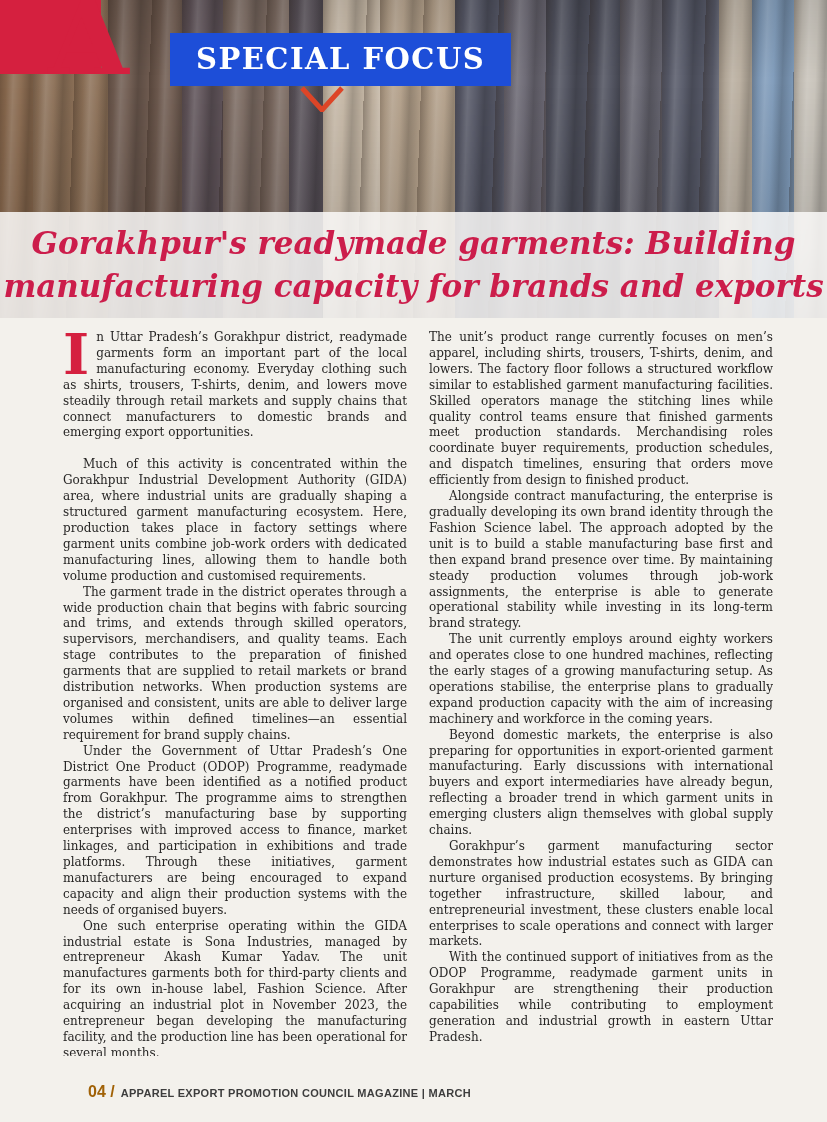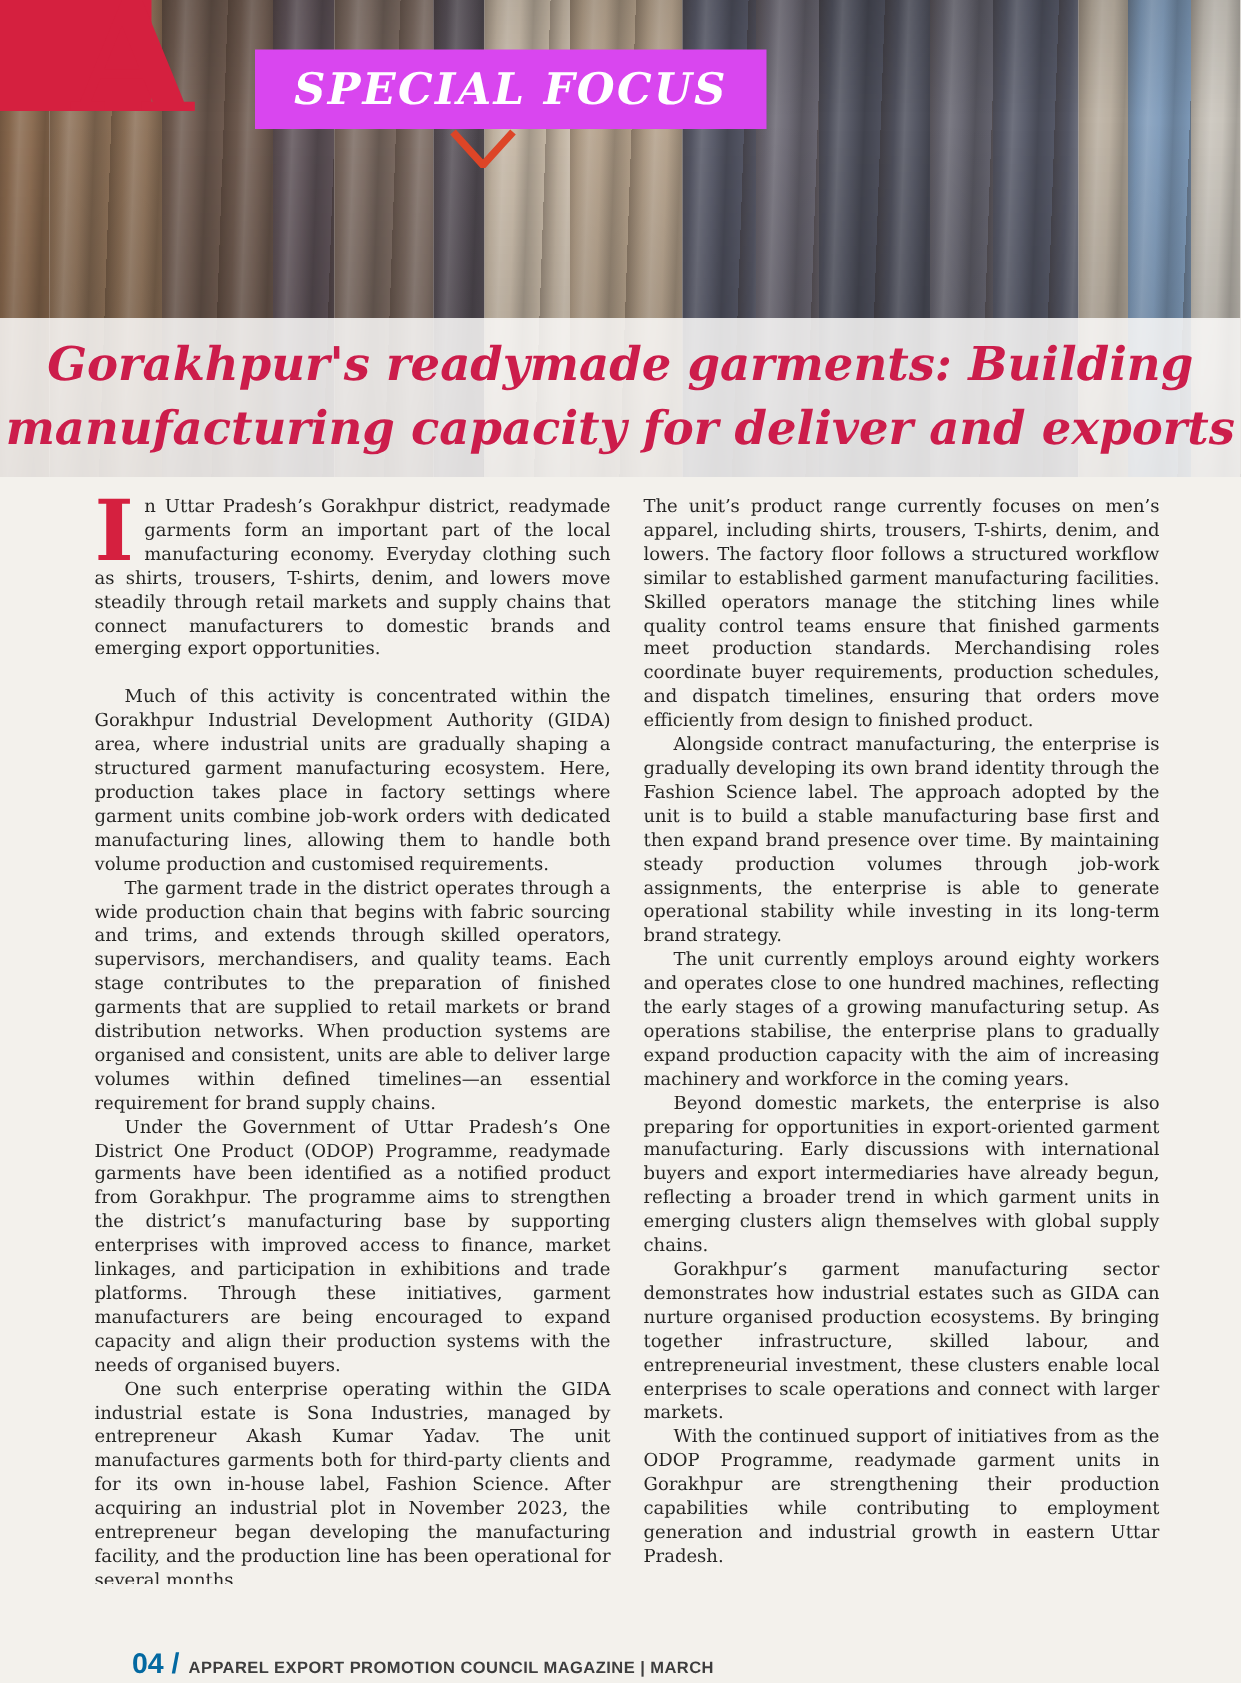--- a/index.html
+++ b/index.html
@@ -31,24 +31,24 @@
     background:#d5203f;z-index:4;
   }
   .masthead-letter{
     position:absolute;top:-14px;left:48px;z-index:5;
     font-family:"DejaVu Serif", serif;font-weight:bold;
     font-size:104px;line-height:1;color:#d5203f;
   }
   
   .banner{
     position:absolute;top:33px;left:170px;z-index:6;
-    background:#d946ef;color:#ffffff;
+    background:#1d4ed8;color:#ffffff;
     padding:9px 26px 10px 26px;
     font-family:"DejaVu Serif", serif;font-weight:bold;
-    font-size:29px;letter-spacing:1.5px;font-style:italic;
+    font-size:29px;letter-spacing:1.5px;
   }
   .banner-pointer{
     position:absolute;top:86px;left:300px;z-index:6;width:44px;height:26px;
   }
   
   .title-band{
     position:absolute;top:212px;left:0;width:827px;height:106px;z-index:3;
     background:rgba(252,250,249,0.85);
     display:flex;flex-direction:column;justify-content:center;align-items:center;
   }
@@ -74,21 +74,21 @@
     font-family:"DejaVu Serif", serif;font-weight:bold;
     font-size:56px;line-height:44px;
     padding:2px 7px 0 0;
   }
   
   .footer{
     position:absolute;top:1083px;left:88px;z-index:2;
     display:flex;align-items:baseline;gap:6px;
     font-family:"Liberation Sans", sans-serif;color:#333;
   }
-  .footer .pageno{font-size:19px;font-weight:bold;color:#0369a1;margin-top:16px;}
+  .footer .pageno{font-size:16px;font-weight:bold;color:#a16207;}
   .footer .mag{font-size:11px;font-weight:bold;letter-spacing:0.3px;color:#3d3d3d;}
 </style>
 </head>
 <body>
 
 <div class="hero">
     <div class="fabric-panel" style="background-color: rgb(138, 106, 79); width: 4%;"></div>
     <div class="fabric-panel" style="background-color: rgb(141, 113, 88); width: 9%;"></div>
     <div class="fabric-panel" style="background-color: rgb(112, 92, 81); width: 9%;"></div>
     <div class="fabric-panel" style="background-color: rgb(96, 84, 90); width: 5%;"></div>
@@ -112,21 +112,21 @@
 <div class="banner">
   <span>SPECIAL FOCUS</span>
 </div>
 <svg class="banner-pointer" viewBox="0 0 44 26">
   <polyline points="2,2 22,24 42,2" fill="none" stroke="#dd4527" stroke-width="5"></polyline>
 </svg>
 
 <div class="title-band">
   <h1 class="article-title">
     <span>Gorakhpur's readymade garments: Building</span><br>
-    <span>manufacturing capacity for deliver and exports</span>
+    <span>manufacturing capacity for brands and exports</span>
   </h1>
 </div>
 
 <div class="content">
   <div class="col">
       <p class="first gap-after"><span class="dropcap">I</span>n Uttar Pradesh’s Gorakhpur district, readymade garments form an important part of the local manufacturing economy. Everyday clothing such as shirts, trousers, T-shirts, denim, and lowers move steadily through retail markets and supply chains that connect manufacturers to domestic brands and emerging export opportunities.</p>
       <p>Much of this activity is concentrated within the Gorakhpur Industrial Development Authority (GIDA) area, where industrial units are gradually shaping a structured garment manufacturing ecosystem. Here, production takes place in factory settings where garment units combine job-work orders with dedicated manufacturing lines, allowing them to handle both volume production and customised requirements.</p>
       <p>The garment trade in the district operates through a wide production chain that begins with fabric sourcing and trims, and extends through skilled operators, supervisors, merchandisers, and quality teams. Each stage contributes to the preparation of finished garments that are supplied to retail markets or brand distribution networks. When production systems are organised and consistent, units are able to deliver large volumes within defined timelines—an essential requirement for brand supply chains.</p>
       <p>Under the Government of Uttar Pradesh’s One District One Product (ODOP) Programme, readymade garments have been identified as a notified product from Gorakhpur. The programme aims to strengthen the district’s manufacturing base by supporting enterprises with improved access to finance, market linkages, and participation in exhibitions and trade platforms. Through these initiatives, garment manufacturers are being encouraged to expand capacity and align their production systems with the needs of organised buyers.</p>
       <p>One such enterprise operating within the GIDA industrial estate is Sona Industries, managed by entrepreneur Akash Kumar Yadav. The unit manufactures garments both for third-party clients and for its own in-house label, Fashion Science. After acquiring an industrial plot in November 2023, the entrepreneur began developing the manufacturing facility, and the production line has been operational for several months.</p>

